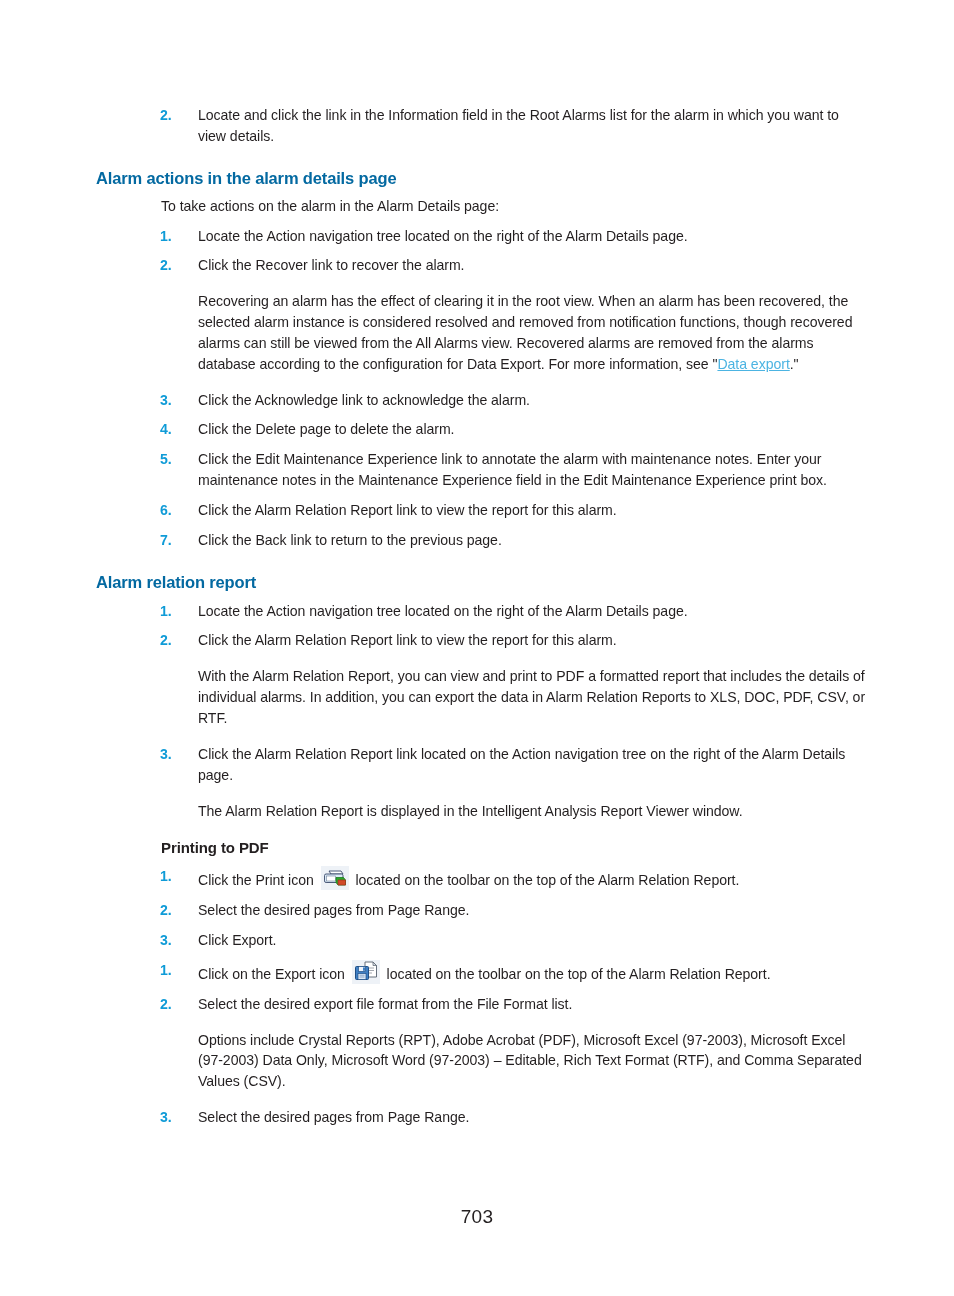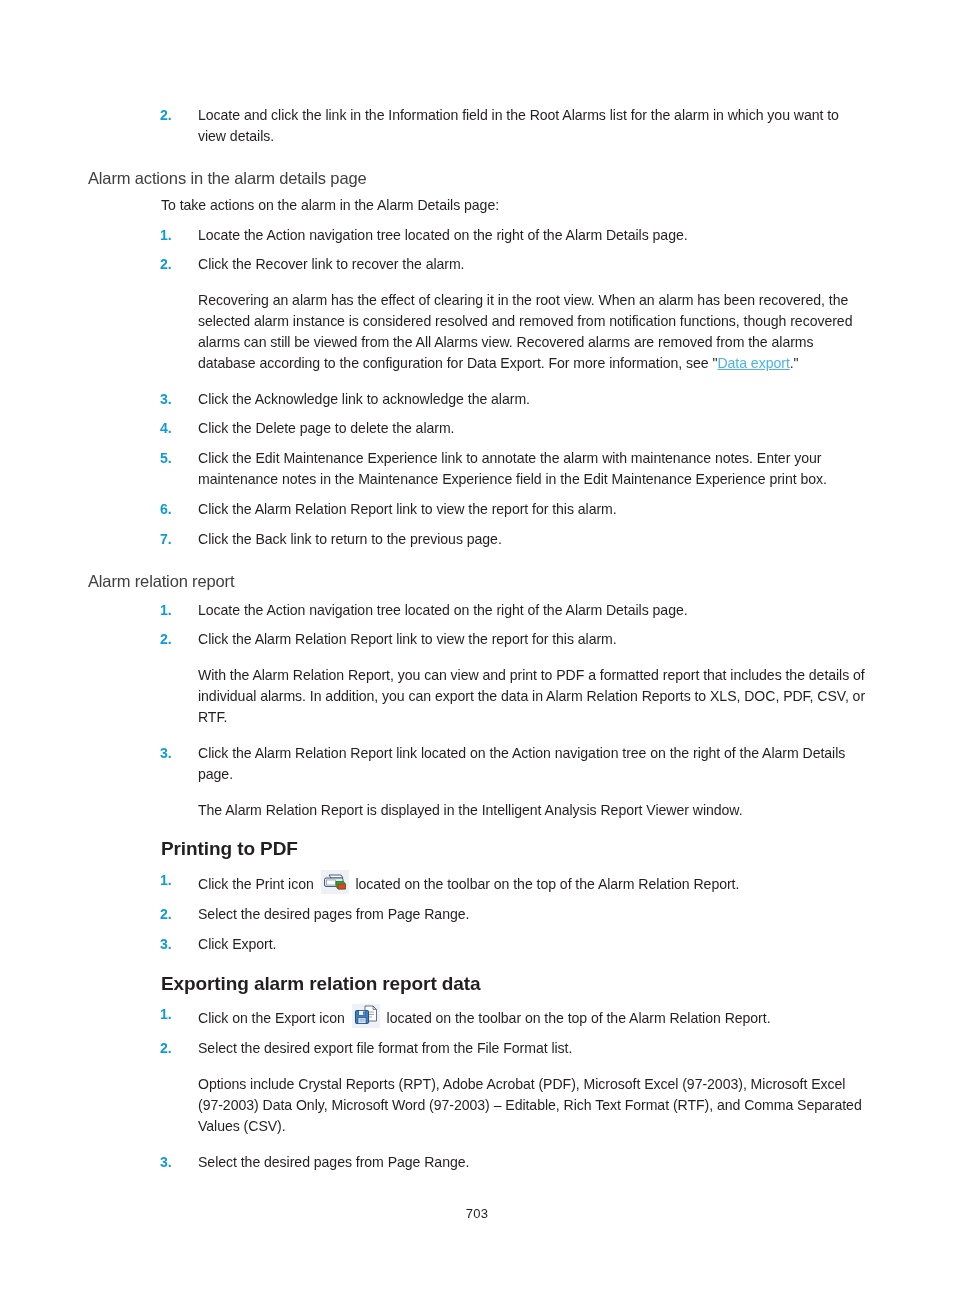--- a/index.html
+++ b/index.html
@@ -23,33 +23,33 @@
   }
   .content {
     position: absolute;
     left: 88px;
     top: 96px;
     width: 780px;
   }
 
   
   h2.section-head {
-    color: #404040;
+    color: #0369a1;
     font-size: 16.5px;
-    font-weight: normal;
-    margin: 0;
+    font-weight: bold;
+    margin: 8px;
     padding: 0;
     letter-spacing: -0.15px;
     line-height: 1.15;
   }
   .head-block { margin: 22px 0 4px 0; }
 
   h3.sub-head {
     color: #231f20;
-    font-size: 19px;
+    font-size: 15px;
     font-weight: bold;
     margin: 0;
     padding: 0;
     line-height: 1.2;
     letter-spacing: -0.1px;
   }
   .subhead-block {
     margin: 18px 0 6px 0;
     padding-left: 73px;
   }
@@ -112,21 +112,21 @@
   }
   .inline-icon svg { display: block; }
 
   
   .page-number {
     position: absolute;
     left: 0;
     right: 0;
     top: 1206px;
     text-align: center;
-    font-size: 13px;
+    font-size: 19px;
     color: #231f20;
     letter-spacing: 0.3px;
   }
 </style>
 </head>
 <body>
 
 <div class="page">
   <div class="content">
 
@@ -212,23 +212,20 @@
             </svg></span><span> located on the toolbar on the top of the </span><b>Alarm Relation Report</b><span>.</span>
       </li>
       <li class="step">
         <span class="num">2.</span><span>Select the desired pages from </span><b>Page Range</b><span>.</span>
       </li>
       <li class="step">
         <span class="num">3.</span><span>Click </span><b>Export</b><span>.</span>
       </li>
     </ol>
 
-    <div class="subhead-block">
-      <h3 class="sub-head">Exporting alarm relation report data</h3>
-    </div>
 
     <ol class="steps">
       <li class="step">
         <span class="num">1.</span><span>Click on the </span><b>Export</b><span> icon </span><span class="inline-icon"><svg width="28" height="24" viewBox="0 0 28 24">
               <rect x="0" y="0" width="28" height="24" fill="#eef2f7"></rect>
               <path d="M13 2 L21 2 L24.5 5.5 L24.5 17 L13 17 Z" fill="#ffffff" stroke="#55606e" stroke-width="0.9"></path>
               <path d="M21 2 L21 5.5 L24.5 5.5 Z" fill="#d8dde3" stroke="#55606e" stroke-width="0.7"></path>
               <path d="M15.5 8 L22 8 M15.5 10.5 L22 10.5 M15.5 13 L20 13" stroke="#8a919b" stroke-width="0.8"></path>
               <rect x="3.5" y="6.5" width="13" height="13" rx="1" fill="#3f7fc4" stroke="#1f4f86" stroke-width="1"></rect>
               <rect x="6.5" y="6.5" width="7" height="5" fill="#ecf3fb" stroke="#1f4f86" stroke-width="0.7"></rect>

